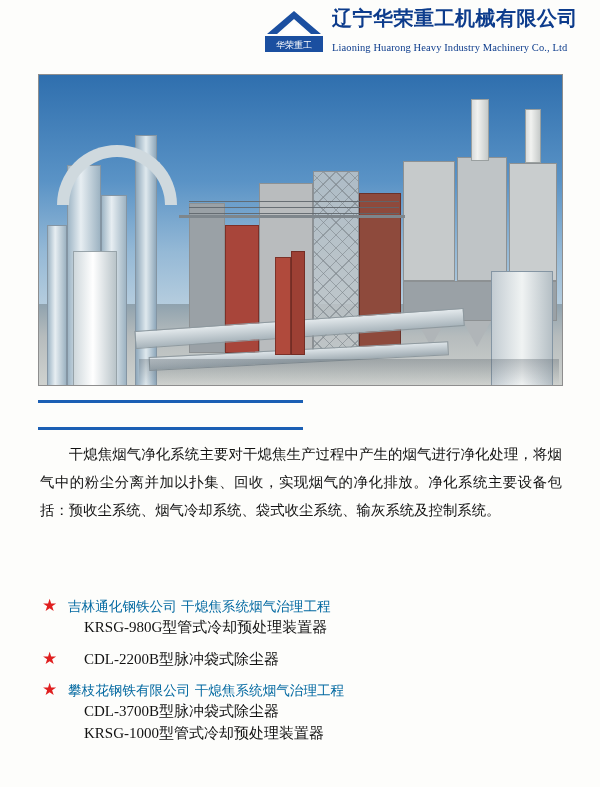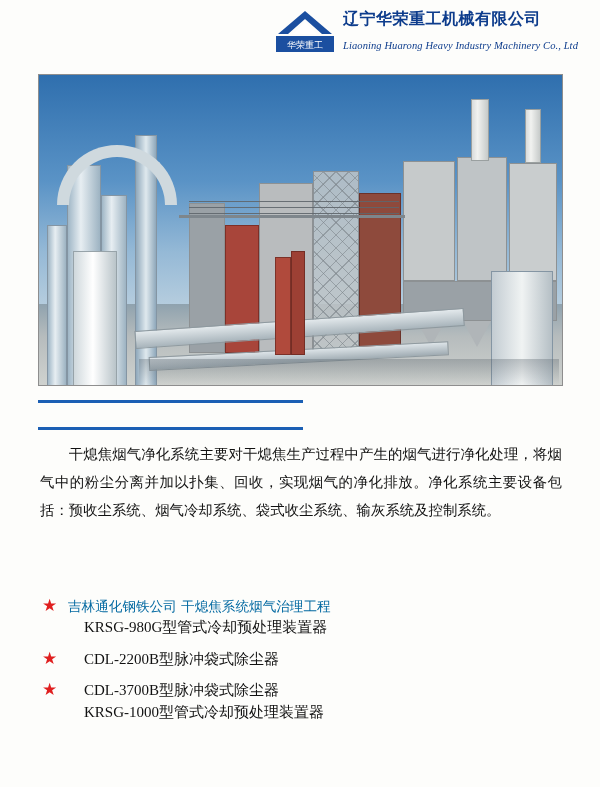--- a/index.html
+++ b/index.html
@@ -48,28 +48,27 @@
   }
   .logo-mark svg { display: block; }
   .logo-text {
     display: flex;
     flex-direction: column;
     justify-content: center;
     line-height: 1.05;
   }
   .company-cn {
     font-family: "DejaVu Sans", "Liberation Sans", sans-serif;
-    font-size: 16px;
+    font-size: 20px;
     font-weight: bold;
     color: #0d3c8c;
     letter-spacing: 0.5px;
   }
   .company-en {
     font-family: "Liberation Serif", serif;
-    font-style: italic;
     font-size: 10.5px;
     color: #0d3c8c;
     margin-top: 13px;
     letter-spacing: 0.1px;
   }
 
   
   .photo-wrap {
     position: absolute;
     left: 38px;
@@ -304,18 +303,19 @@
       <div class="proj-line">KRSG-980G型管式冷却预处理装置器</div>
     </div>
 
     <div class="project">
       <span class="star">★</span>
       <div class="proj-line">CDL-2200B型脉冲袋式除尘器</div>
     </div>
 
     <div class="project">
       <span class="star">★</span>
+      <div class="proj-title">攀枝花钢铁有限公司 干熄焦系统烟气治理工程</div>
       <div class="proj-line">CDL-3700B型脉冲袋式除尘器</div>
       <div class="proj-line">KRSG-1000型管式冷却预处理装置器</div>
     </div>
 
   </div>
 </div>
 
 </body></html>

